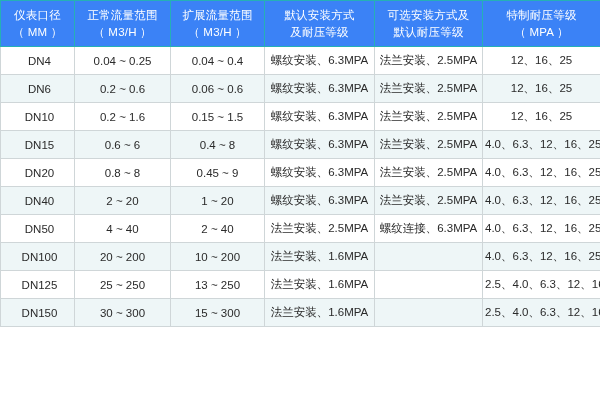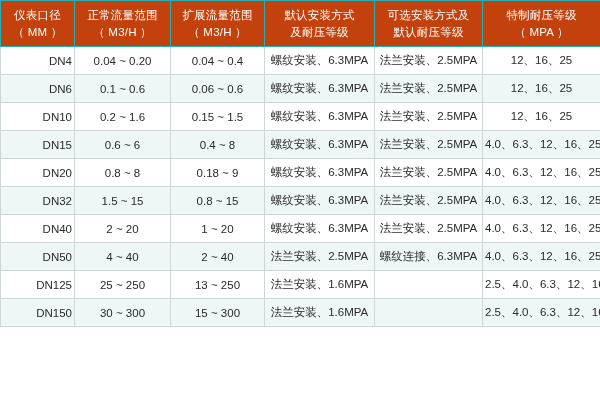--- a/index.html
+++ b/index.html
@@ -19,21 +19,21 @@
     table-layout: fixed;
   }
   #spec-table col.c0 { width: 74px; }
   #spec-table col.c1 { width: 96px; }
   #spec-table col.c2 { width: 94px; }
   #spec-table col.c3 { width: 110px; }
   #spec-table col.c4 { width: 108px; }
   #spec-table col.c5 { width: 118px; }
 
   #spec-table thead th {
-    background: #c2410c;
+    background: #3b82f6;
     color: #ffffff;
     font-size: 11.5px;
     font-weight: normal;
     line-height: 1.45;
     padding: 6px 2px;
     text-align: center;
     vertical-align: middle;
     border: 1px solid #25b0b6;
     letter-spacing: 0.2px;
   }
@@ -51,21 +51,21 @@
   #spec-table tbody td:first-child {
     border-left: 1px solid #cfd6d8;
   }
   #spec-table tbody tr:nth-child(odd) td {
     background: #ffffff;
   }
   #spec-table tbody tr:nth-child(even) td {
     background: #eef6f7;
   }
   #spec-table tbody td.col-name {
-    text-align: right;
+    text-align: center;
     padding-left: 6px;
   }
   .hdr-line { display: block; }
 </style>
 </head>
 <body>
 
 <table id="spec-table">
   <colgroup>
     <col class="c0">
@@ -99,29 +99,29 @@
       </th>
       <th>
         <span class="hdr-line">特制耐压等级</span>
         <span class="hdr-line">（ MPA ）</span>
       </th>
     </tr>
   </thead>
   <tbody id="table-body">
       <tr>
         <td class="col-name">DN4</td>
-        <td>0.04 ~ 0.20</td>
+        <td>0.04 ~ 0.25</td>
         <td>0.04 ~ 0.4</td>
         <td>螺纹安装、6.3MPA</td>
         <td>法兰安装、2.5MPA</td>
         <td>12、16、25</td>
       </tr>
       <tr>
         <td class="col-name">DN6</td>
-        <td>0.1 ~ 0.6</td>
+        <td>0.2 ~ 0.6</td>
         <td>0.06 ~ 0.6</td>
         <td>螺纹安装、6.3MPA</td>
         <td>法兰安装、2.5MPA</td>
         <td>12、16、25</td>
       </tr>
       <tr>
         <td class="col-name">DN10</td>
         <td>0.2 ~ 1.6</td>
         <td>0.15 ~ 1.5</td>
         <td>螺纹安装、6.3MPA</td>
@@ -132,47 +132,47 @@
         <td class="col-name">DN15</td>
         <td>0.6 ~ 6</td>
         <td>0.4 ~ 8</td>
         <td>螺纹安装、6.3MPA</td>
         <td>法兰安装、2.5MPA</td>
         <td>4.0、6.3、12、16、25</td>
       </tr>
       <tr>
         <td class="col-name">DN20</td>
         <td>0.8 ~ 8</td>
-        <td>0.18 ~ 9</td>
-        <td>螺纹安装、6.3MPA</td>
-        <td>法兰安装、2.5MPA</td>
-        <td>4.0、6.3、12、16、25</td>
-      </tr>
-      <tr>
-        <td class="col-name">DN32</td>
-        <td>1.5 ~ 15</td>
-        <td>0.8 ~ 15</td>
+        <td>0.45 ~ 9</td>
         <td>螺纹安装、6.3MPA</td>
         <td>法兰安装、2.5MPA</td>
         <td>4.0、6.3、12、16、25</td>
       </tr>
       <tr>
         <td class="col-name">DN40</td>
         <td>2 ~ 20</td>
         <td>1 ~ 20</td>
         <td>螺纹安装、6.3MPA</td>
         <td>法兰安装、2.5MPA</td>
         <td>4.0、6.3、12、16、25</td>
       </tr>
       <tr>
         <td class="col-name">DN50</td>
         <td>4 ~ 40</td>
         <td>2 ~ 40</td>
         <td>法兰安装、2.5MPA</td>
         <td>螺纹连接、6.3MPA</td>
+        <td>4.0、6.3、12、16、25</td>
+      </tr>
+      <tr>
+        <td class="col-name">DN100</td>
+        <td>20 ~ 200</td>
+        <td>10 ~ 200</td>
+        <td>法兰安装、1.6MPA</td>
+        <td></td>
         <td>4.0、6.3、12、16、25</td>
       </tr>
       <tr>
         <td class="col-name">DN125</td>
         <td>25 ~ 250</td>
         <td>13 ~ 250</td>
         <td>法兰安装、1.6MPA</td>
         <td></td>
         <td>2.5、4.0、6.3、12、16</td>
       </tr>

